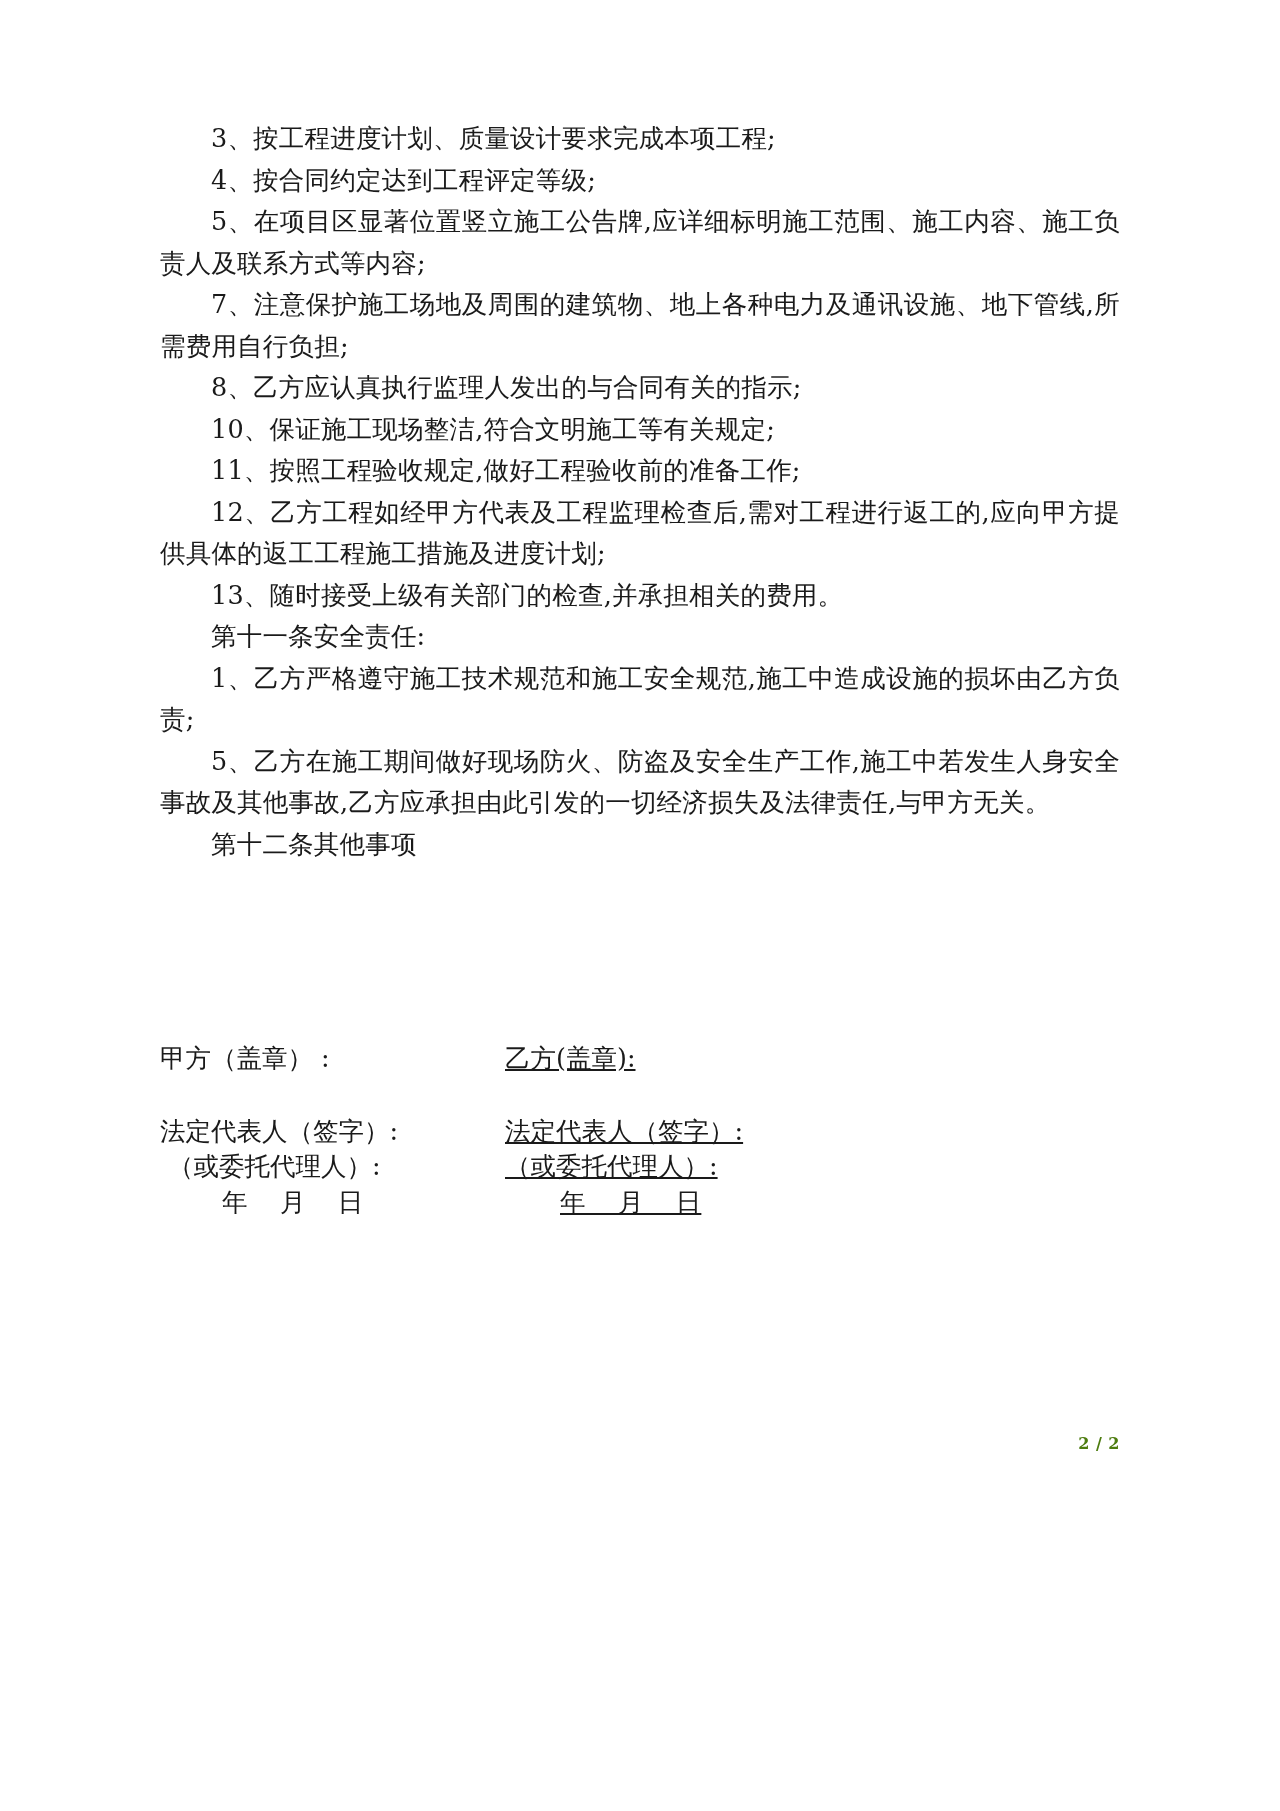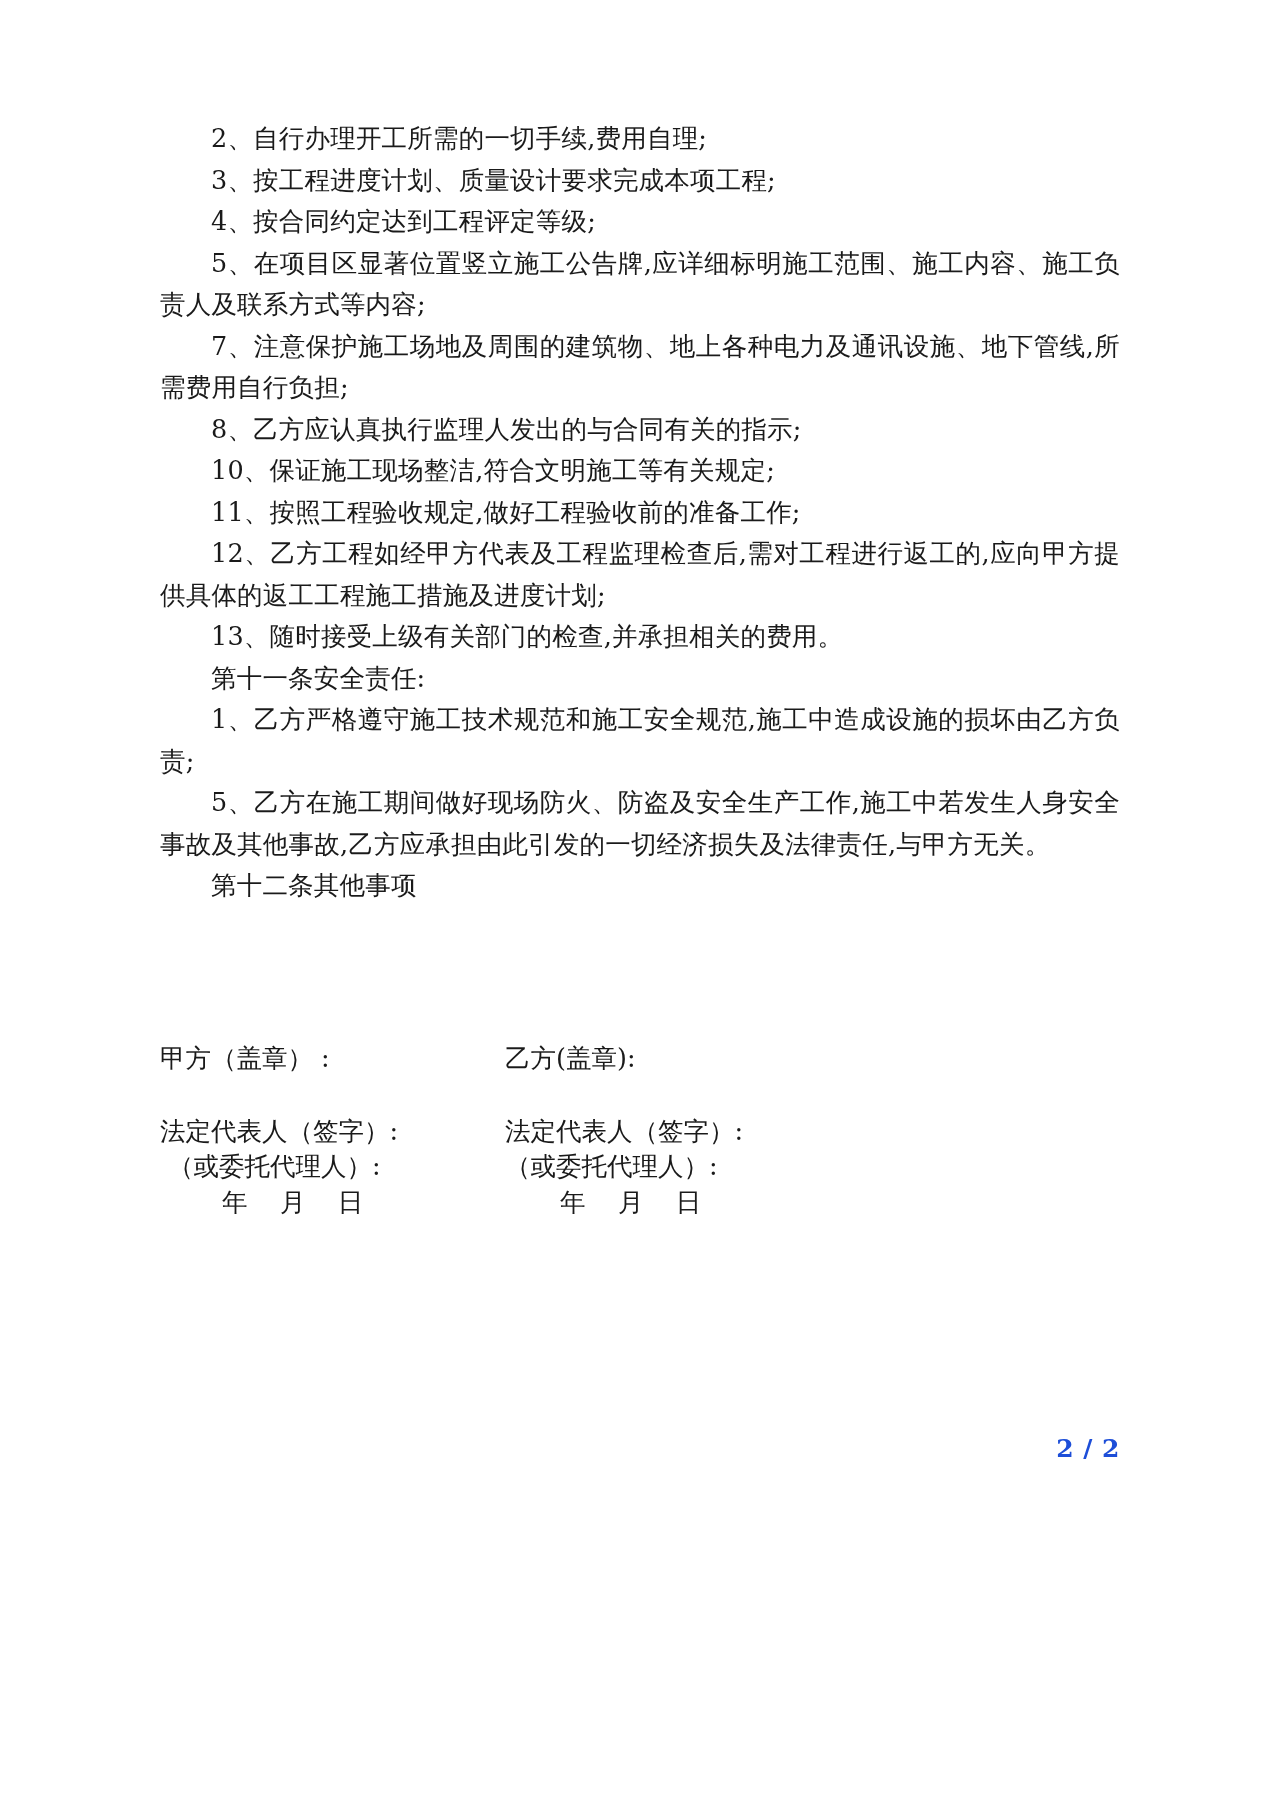--- a/index.html
+++ b/index.html
@@ -55,44 +55,44 @@
   }
   .col-a {
     position: absolute;
     left: 0;
     white-space: pre;
   }
   .col-b {
     position: absolute;
     left: 345px;
     white-space: pre;
+    text-decoration: underline;
   }
   .seal-row { top: 0px; }
   .rep-row  { top: 0px; }
   .agent-row{ top: 0px; }
   .date-row { top: 0px; }
 
   .page-number {
     position: absolute;
     right: 160px;
     top: 1434px;
-    font-size: 25px;
+    font-size: 16px;
     font-weight: bold;
     font-family: "DejaVu Serif", "Liberation Serif", serif;
-    color: #1d4ed8;
+    color: #4d7c0f;
     letter-spacing: 0.5px;
   }
 </style>
 </head>
 <body>
 
 <div class="page">
 
   <div class="content">
-    <p class="para indent">2、自行办理开工所需的一切手续,费用自理;</p>
     <p class="para indent">3、按工程进度计划、质量设计要求完成本项工程;</p>
     <p class="para indent">4、按合同约定达到工程评定等级;</p>
     <p class="para indent">5、在项目区显著位置竖立施工公告牌,应详细标明施工范围、施工内容、施工负责人及联系方式等内容;</p>
     <p class="para indent">7、注意保护施工场地及周围的建筑物、地上各种电力及通讯设施、地下管线,所需费用自行负担;</p>
     <p class="para indent">8、乙方应认真执行监理人发出的与合同有关的指示;</p>
     <p class="para indent">10、保证施工现场整洁,符合文明施工等有关规定;</p>
     <p class="para indent">11、按照工程验收规定,做好工程验收前的准备工作;</p>
     <p class="para indent">12、乙方工程如经甲方代表及工程监理检查后,需对工程进行返工的,应向甲方提供具体的返工工程施工措施及进度计划;</p>
     <p class="para indent">13、随时接受上级有关部门的检查,并承担相关的费用。</p>
     <p class="para indent">第十一条安全责任:</p>

